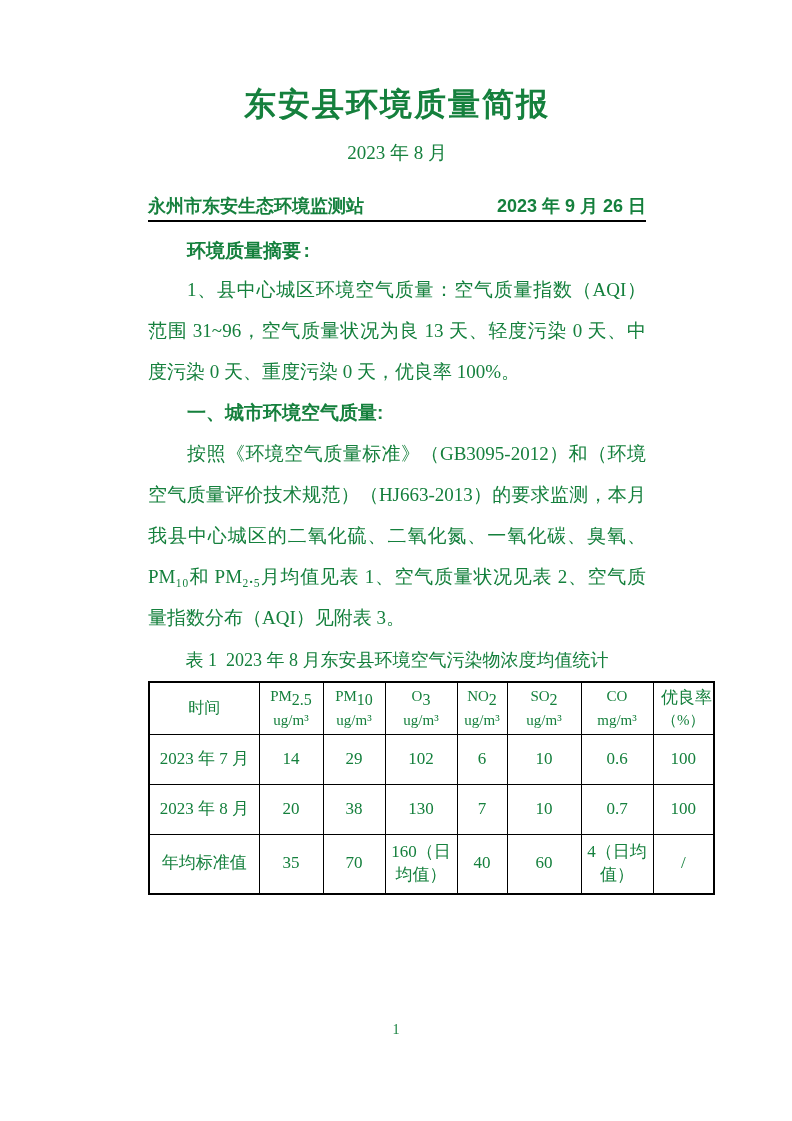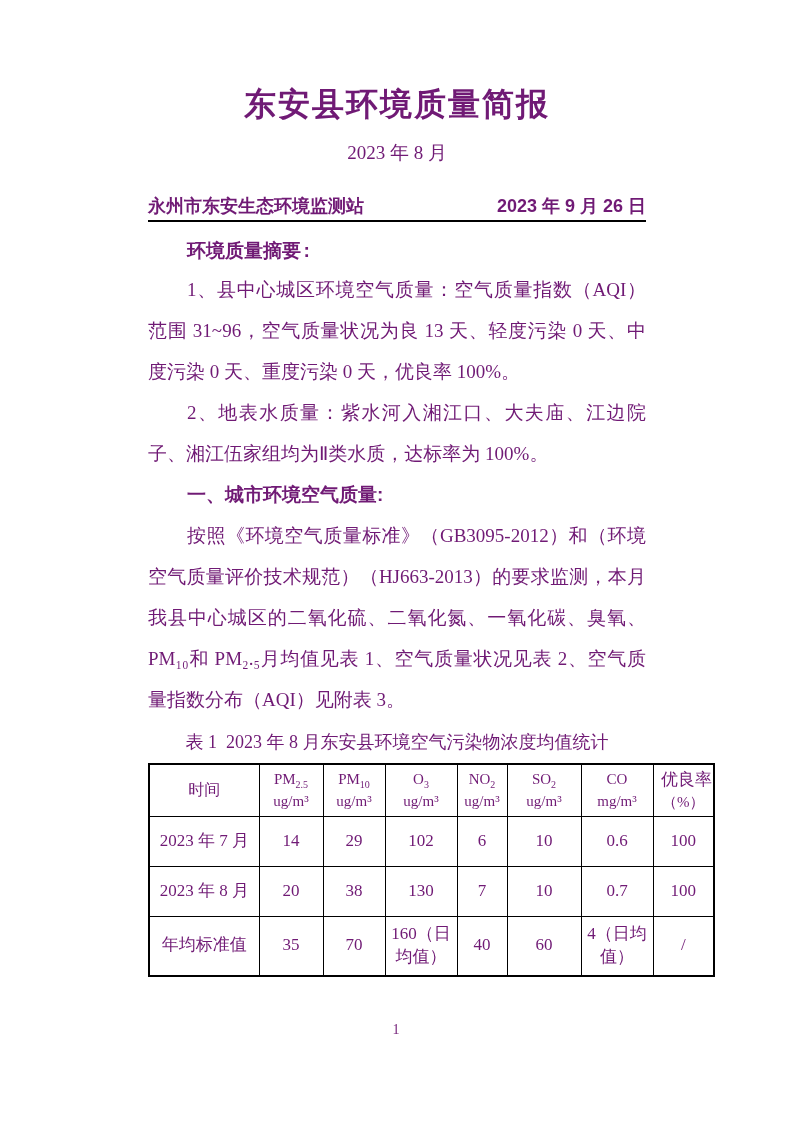--- a/index.html
+++ b/index.html
@@ -3,21 +3,21 @@
 <meta charset="utf-8">
 <style>
   * { box-sizing: border-box; }
   html, body { margin: 0; padding: 0; background: #ffffff; }
   .page {
     position: relative;
     width: 724px;
     height: 1121px;
     margin: 0 auto;
     background: #ffffff;
-    color: #701a75;
+    color: #15803d;
     font-family: "Liberation Serif", serif;
     overflow: hidden;
   }
   .content { padding: 82px 112px 0 114px; }
 
   .doc-title {
     margin: 0;
     text-align: center;
     font-family: "Liberation Sans", sans-serif;
     font-weight: 700;
@@ -84,21 +84,21 @@
     border: 1px solid #000000;
     text-align: center;
     vertical-align: middle;
     padding: 2px 1px;
     font-weight: normal;
   }
   table.pollutant thead th { height: 52px; font-size: 15px; line-height: 1.35; }
   table.pollutant thead th.time-col { font-size: 16px; }
   table.pollutant thead th .hdr-label { font-size: 17px; text-align: right; }
   table.pollutant thead th .unit { font-size: 15px; }
-  table.pollutant thead th sub { font-size: 10px; text-align: right; }
+  table.pollutant thead th sub { font-size: 16px; text-align: right; }
   table.pollutant tbody td { height: 50px; font-size: 17px; line-height: 1.35; }
   table.pollutant tbody tr.std-row td { height: 60px; }
   .page-number {
     position: absolute;
     top: 1022px;
     left: 0;
     width: 100%;
     text-align: center;
     font-size: 14px;
   }
@@ -113,21 +113,20 @@
     <div class="subtitle">2023 年 8 月</div>
 
     <div class="masthead">
       <span>永州市东安生态环境监测站</span>
       <span>2023 年 9 月 26 日</span>
     </div>
 
     <div class="summary-heading">环境质量摘要:</div>
 
     <p class="body-para">1、县中心城区环境空气质量：空气质量指数（AQI）范围 31~96，空气质量状况为良 13 天、轻度污染 0 天、中度污染 0 天、重度污染 0 天，优良率 100%。</p>
-    <p class="body-para">2、地表水质量：紫水河入湘江口、大夫庙、江边院子、湘江伍家组均为Ⅱ类水质，达标率为 100%。</p>
 
     <div class="section-heading">一、城市环境空气质量:</div>
 
     <p class="body-para">按照《环境空气质量标准》（GB3095-2012）和（环境空气质量评价技术规范）（HJ663-2013）的要求监测，本月我县中心城区的二氧化硫、二氧化氮、一氧化碳、臭氧、PM₁₀和 PM₂.₅月均值见表 1、空气质量状况见表 2、空气质量指数分布（AQI）见附表 3。</p>
 
     <div class="table-title">表 1  2023 年 8 月东安县环境空气污染物浓度均值统计</div>
 
     <table class="pollutant">
       <colgroup>
         <col style="width:110px">

